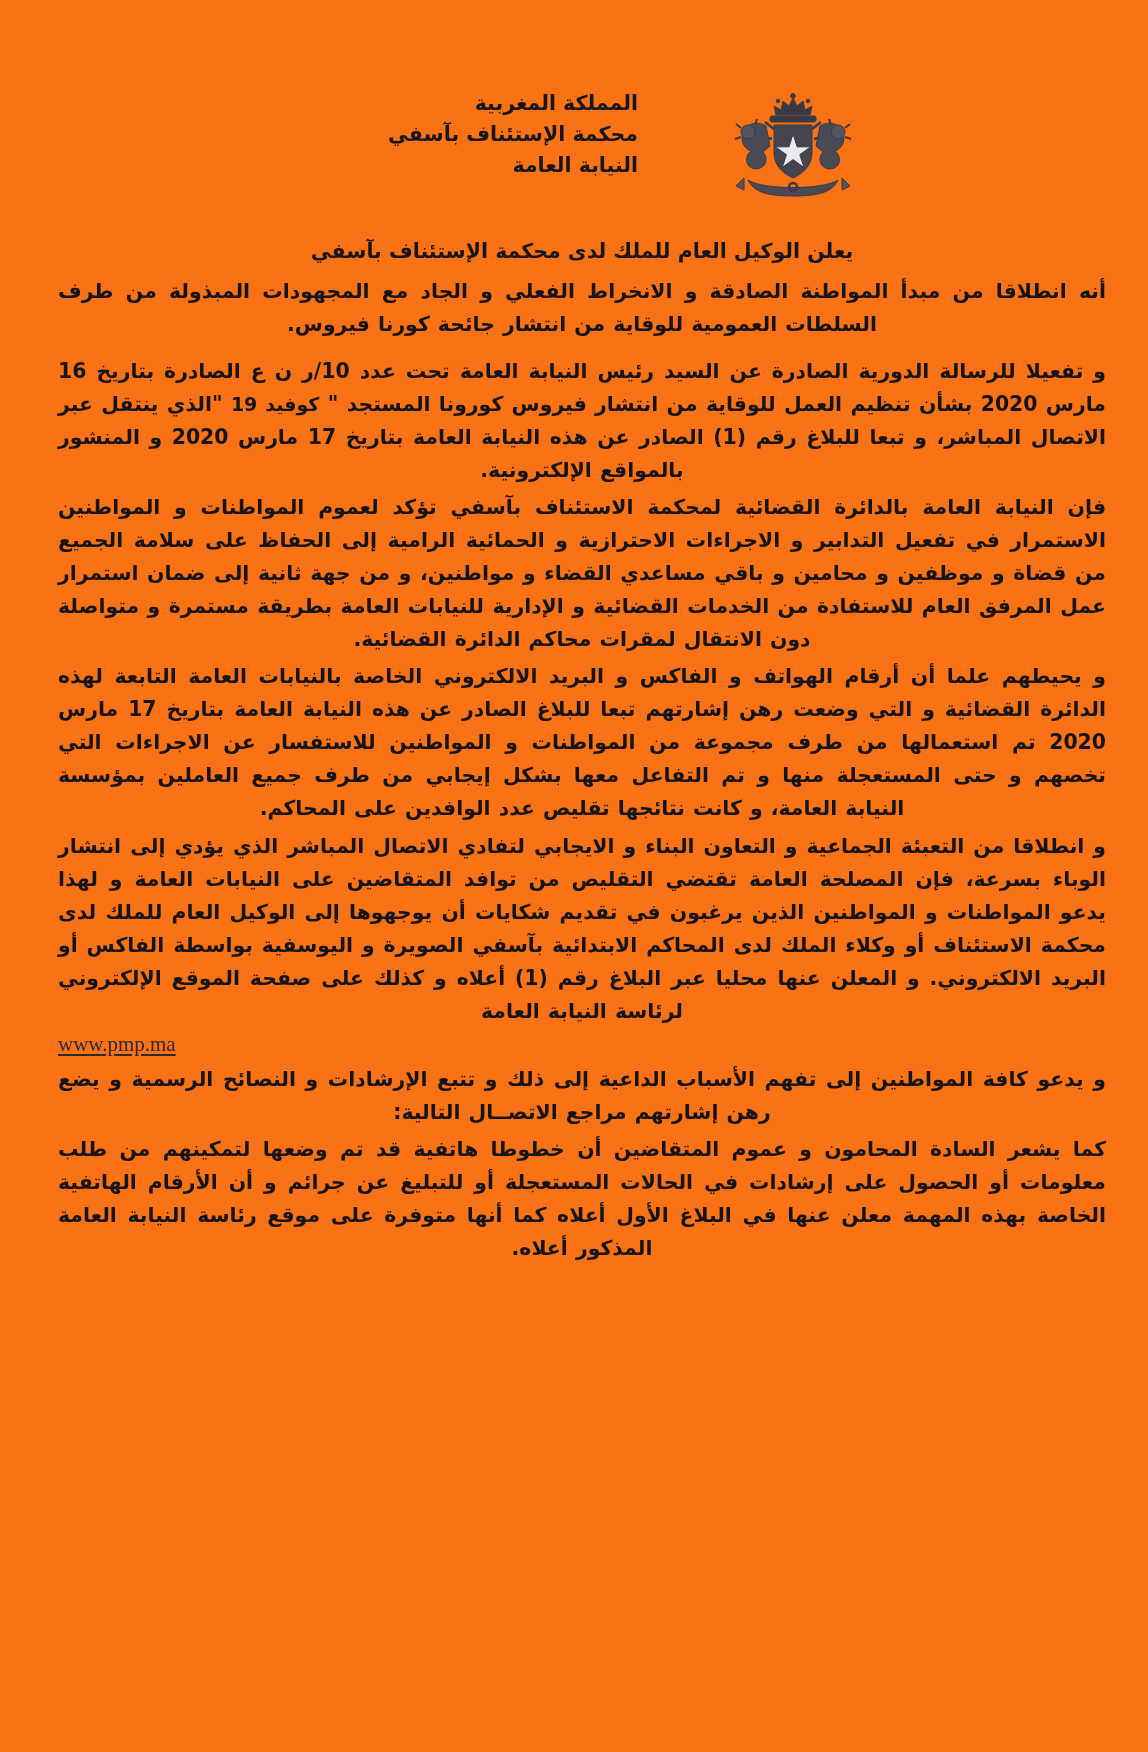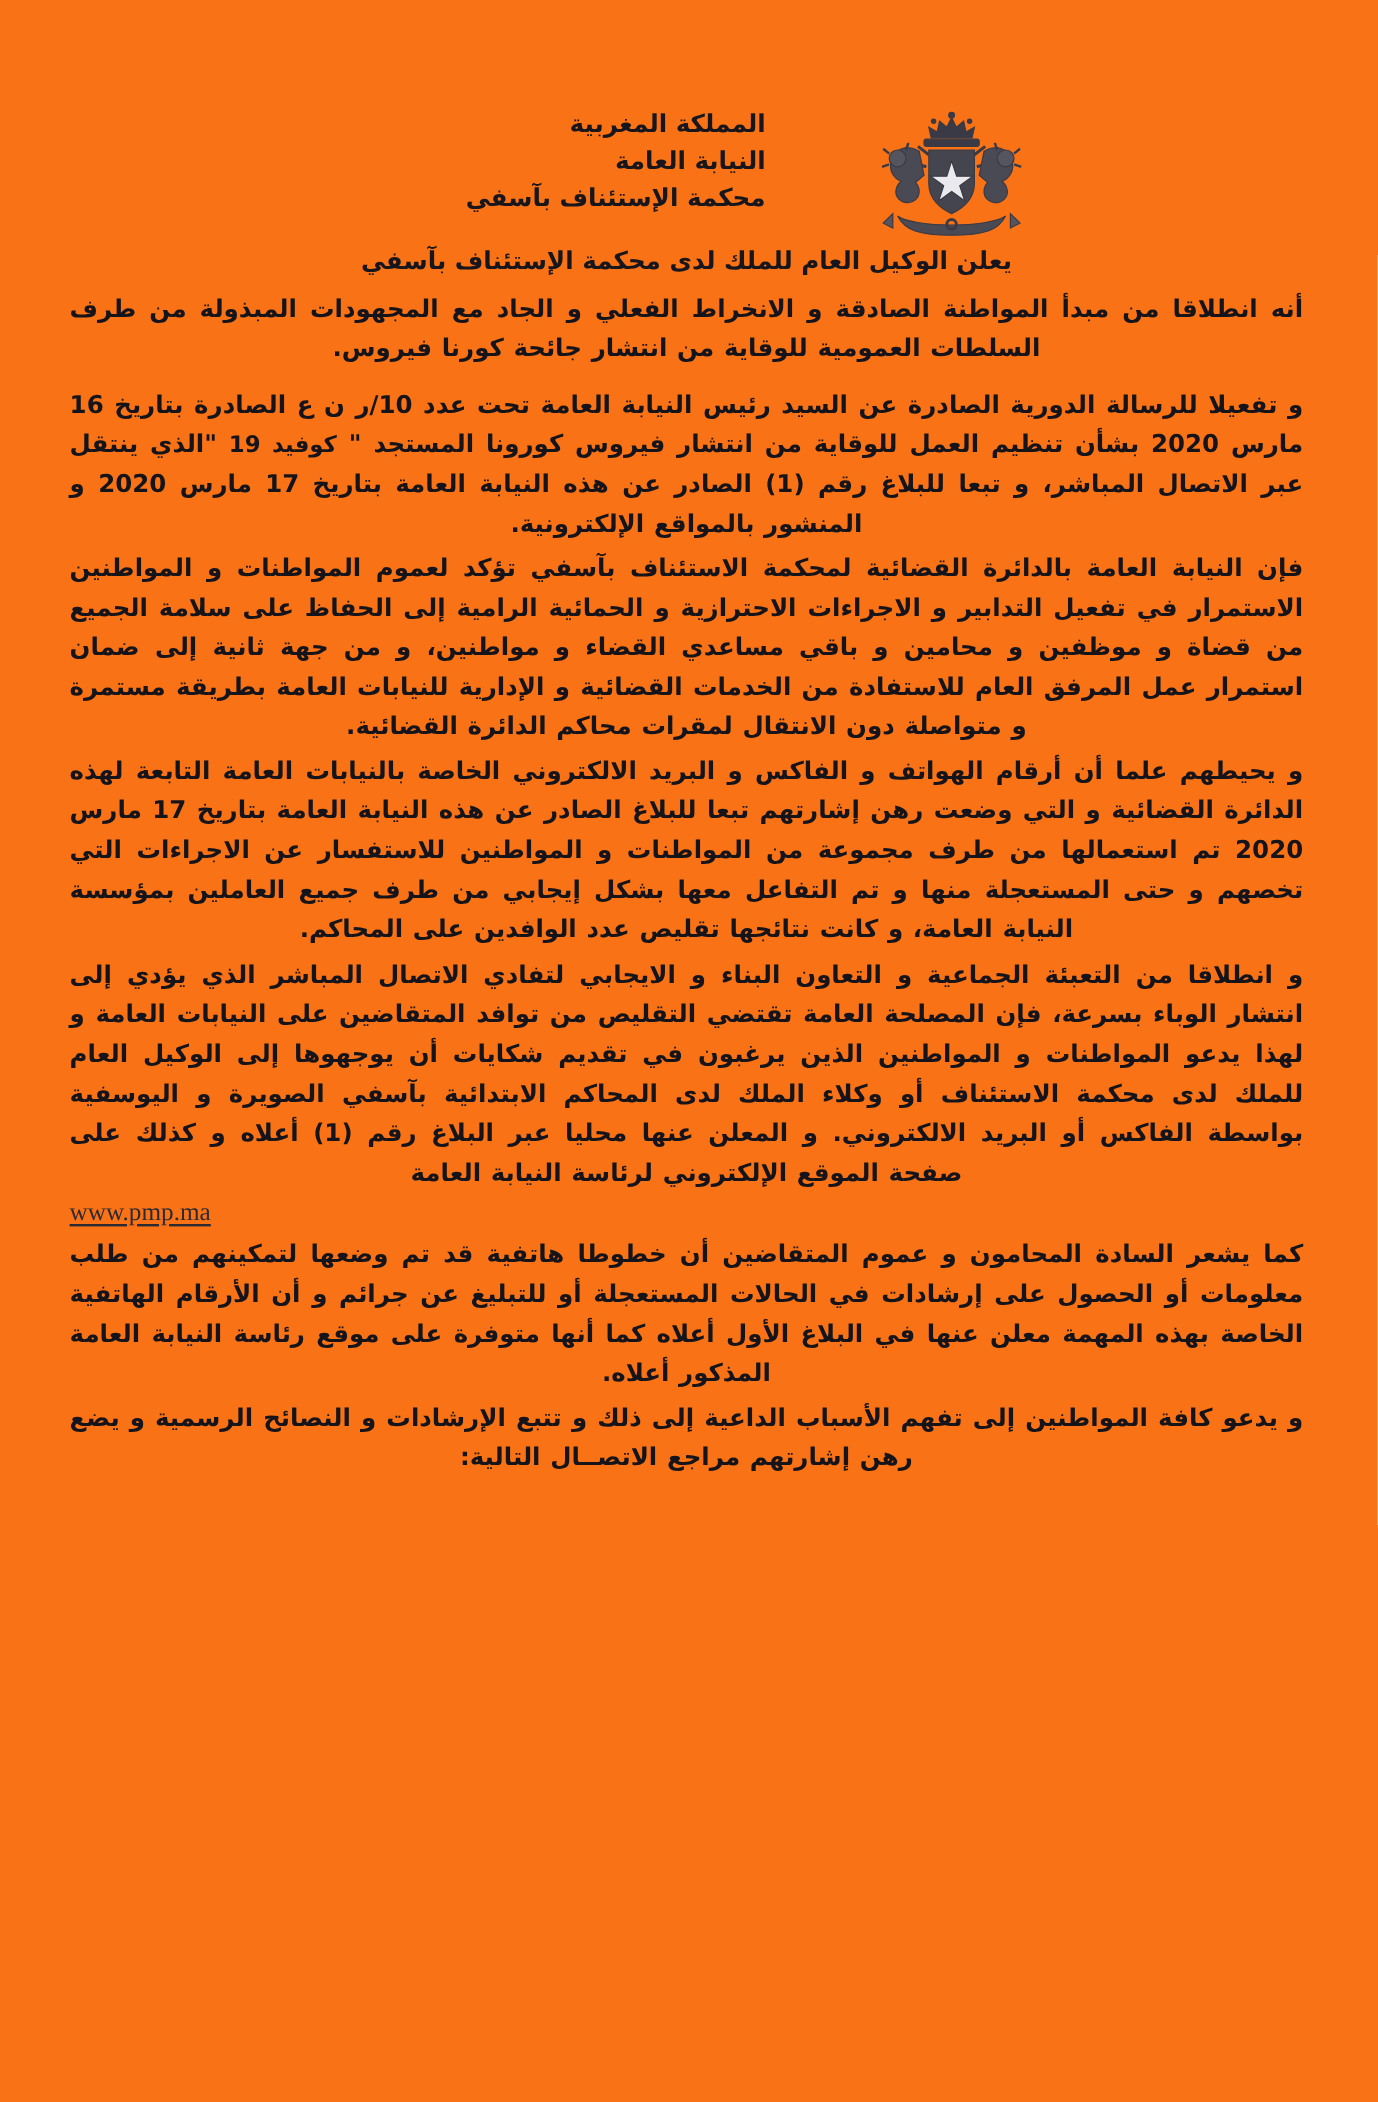--- a/index.html
+++ b/index.html
@@ -65,21 +65,22 @@
     letter-spacing: -2px;
     color: #20202a;
     margin-top: 26px;
     margin-bottom: 0px;
     line-height: 1.05;
     height: 120px;
   }
 
   
   .body-block {
-    padding: 0 62px 0 58px;
+    padding: 0 42px 0 58px;
+    margin-top: 34px;
   }
   .lead {
     text-align: center;
     font-family: "DejaVu Sans", "Liberation Sans", sans-serif;
     font-weight: bold;
     font-size: 20.5px;
     line-height: 1.5;
     margin-bottom: 8px;
     color: #16161c;
   }
@@ -154,40 +155,40 @@
 
           <path d="M40 88 c14 10 76 10 90 0 c-6 12 -18 16 -45 16 c-27 0 -39 -4 -45 -16z" fill="#4a4a55"></path>
           <path d="M36 86 l-8 8 8 4 z M134 86 l8 8 -8 4 z" fill="#55555f"></path>
           <circle cx="85" cy="95" r="4" fill="none" stroke-width="2.5"></circle>
         </g>
       </svg>
     </span>
 
     <div class="header-titles">
       <div>المملكة المغربية</div>
+      <div>محكمة الإستئناف بآسفي</div>
       <div>النيابة العامة</div>
-      <div>محكمة الإستئناف بآسفي</div>
     </div>
   </div>
 
 
   <div class="body-block">
 
     <div class="lead">يعلن الوكيل العام للملك لدى محكمة الإستئناف بآسفي</div>
 
     <p class="para">أنه انطلاقا من مبدأ المواطنة الصادقة و الانخراط الفعلي و الجاد مع المجهودات المبذولة من طرف السلطات العمومية للوقاية من انتشار جائحة  كورنا فيروس.</p>
 
     <p class="para spaced-before"><span>و تفعيلا للرسالة الدورية الصادرة عن السيد رئيس النيابة العامة تحت عدد 10/ر ن ع الصادرة بتاريخ 16 مارس 2020 بشأن تنظيم العمل للوقاية من انتشار فيروس كورونا المستجد " </span><span class="kovid">كوفيد 19</span><span> "الذي ينتقل عبر الاتصال المباشر، و تبعا للبلاغ رقم (1) الصادر عن هذه النيابة العامة بتاريخ 17 مارس 2020 و المنشور بالمواقع الإلكترونية.</span></p>
 
     <p class="para">فإن النيابة العامة بالدائرة القضائية لمحكمة الاستئناف بآسفي تؤكد لعموم المواطنات و المواطنين الاستمرار في تفعيل التدابير و الاجراءات الاحترازية و الحمائية الرامية إلى الحفاظ على سلامة الجميع من قضاة و موظفين و محامين و باقي مساعدي القضاء و مواطنين، و من جهة ثانية إلى ضمان استمرار عمل المرفق العام للاستفادة من الخدمات القضائية و الإدارية للنيابات العامة بطريقة مستمرة و متواصلة دون الانتقال لمقرات محاكم الدائرة القضائية.</p>
 
     <p class="para">و يحيطهم علما أن أرقام الهواتف و الفاكس و البريد الالكتروني الخاصة بالنيابات العامة التابعة لهذه الدائرة القضائية و التي وضعت رهن إشارتهم تبعا للبلاغ الصادر عن هذه النيابة العامة بتاريخ 17 مارس 2020 تم استعمالها من طرف مجموعة من المواطنات و المواطنين للاستفسار عن الاجراءات التي تخصهم و حتى المستعجلة منها و تم التفاعل معها بشكل إيجابي من طرف جميع العاملين بمؤسسة النيابة العامة، و كانت نتائجها تقليص عدد الوافدين على المحاكم.</p>
 
     <p class="para end-justify">و انطلاقا من التعبئة الجماعية و التعاون البناء و الايجابي لتفادي الاتصال المباشر الذي يؤدي إلى انتشار الوباء بسرعة، فإن المصلحة العامة تقتضي التقليص من توافد المتقاضين على النيابات العامة و لهذا يدعو المواطنات و المواطنين الذين يرغبون في تقديم شكايات أن يوجهوها إلى الوكيل العام للملك لدى محكمة الاستئناف أو وكلاء الملك لدى المحاكم الابتدائية بآسفي الصويرة و اليوسفية بواسطة الفاكس أو البريد الالكتروني. و المعلن عنها محليا عبر البلاغ رقم (1) أعلاه و كذلك على صفحة الموقع الإلكتروني لرئاسة النيابة العامة</p>
 
     <div class="url-line"><span>www.pmp.ma</span></div>
 
+    <p class="para">و يدعو كافة المواطنين إلى تفهم الأسباب الداعية إلى ذلك و تتبع الإرشادات و النصائح الرسمية و يضع رهن إشارتهم مراجع الاتصــال التالية:</p>
+
     <p class="para">كما يشعر السادة المحامون و عموم المتقاضين أن خطوطا هاتفية قد تم وضعها لتمكينهم من طلب معلومات أو الحصول على إرشادات في الحالات المستعجلة أو للتبليغ عن جرائم و أن الأرقام الهاتفية الخاصة بهذه المهمة معلن عنها في البلاغ الأول أعلاه كما أنها متوفرة على موقع رئاسة النيابة العامة المذكور أعلاه.</p>
-
-    <p class="para">و يدعو كافة المواطنين إلى تفهم الأسباب الداعية إلى ذلك و تتبع الإرشادات و النصائح الرسمية و يضع رهن إشارتهم مراجع الاتصــال التالية:</p>
 
   </div>
 </div>
 
 </body></html>

